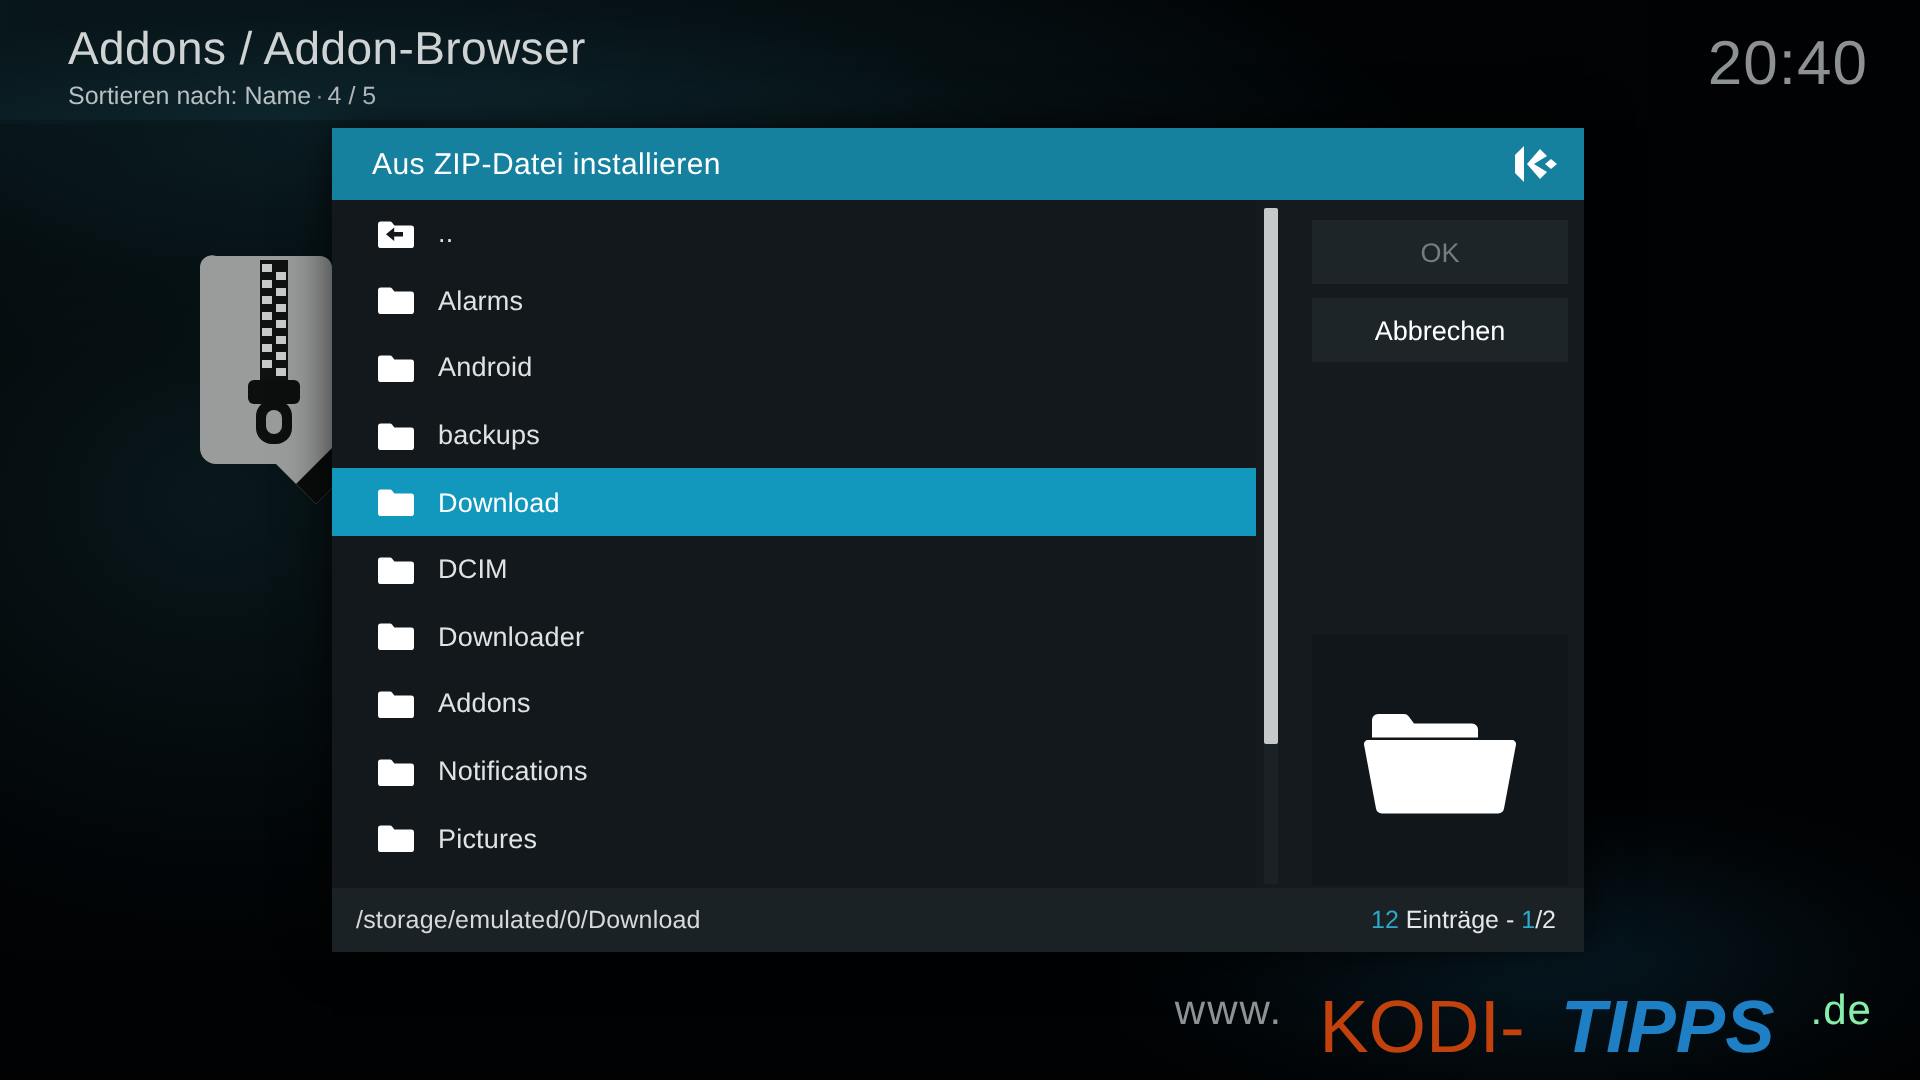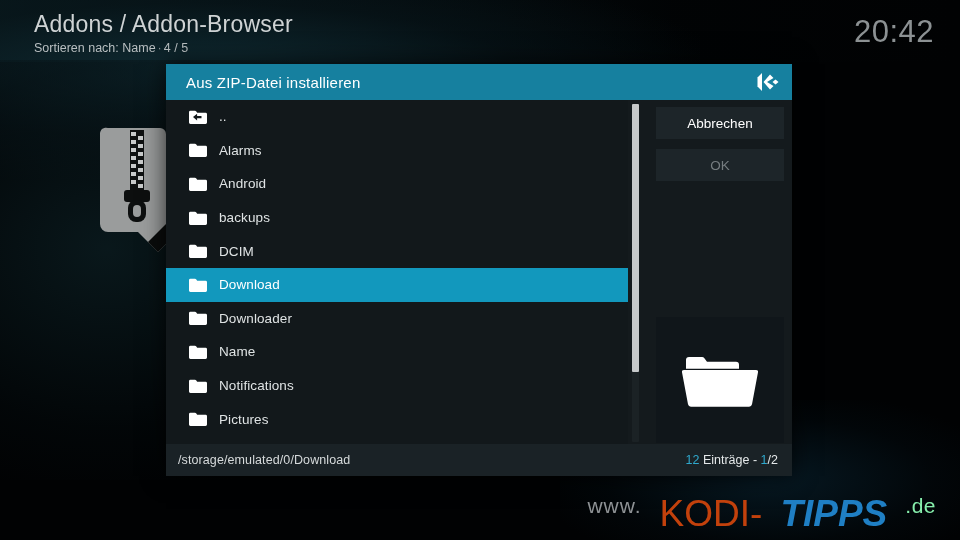--- a/index.html
+++ b/index.html
@@ -148,21 +148,21 @@
   <div class="bg-glow-left"></div>
   <div class="bg-glow-bottom"></div>
 
   <div id="header">
     <div class="title">Addons / Addon-Browser</div>
     <div class="subtitle">
       <span>Sortieren nach: Name</span><span class="sub-sep">·</span><span>4 / 5</span>
     </div>
   </div>
 
-  <div id="clock">20:42</div>
+  <div id="clock">20:40</div>
 
   <div id="zip-icon">
     <svg viewBox="0 0 84 130" width="84" height="130">
       <path d="M8 6 h52 a6 6 0 0 1 6 6 v78 h18 v14 l-26 26 -20 -20 h-30 a8 8 0 0 1 -8 -8 v-90 a6 6 0 0 1 8 -6 z" fill="#9a9c9c"></path>
       <path d="M66 90 h18 v14 l-26 26 -10 -10 18 -18 z" fill="#0a0c0c"></path>
       <rect x="30" y="8" width="14" height="62" fill="#101212"></rect>
       <g fill="#c9cbcb">
         <rect x="31" y="10" width="5" height="4"></rect>
           <rect x="38" y="14" width="5" height="4"></rect>
         <rect x="31" y="18" width="5" height="4"></rect>
@@ -218,65 +218,65 @@
                 <path d="M1 3.2 a1.4 1.4 0 0 1 1.4 -1.4 h4.6 a1.4 1.4 0 0 1 1.1 0.55 l1.1 1.45 h8.4 a1.4 1.4 0 0 1 1.4 1.4 v8.4 a1.4 1.4 0 0 1 -1.4 1.4 h-15.2 a1.4 1.4 0 0 1 -1.4 -1.4 z" fill="#ffffff"></path>
               </svg></span>
             <span class="lbl">Android</span>
           </div>
           <div class="row">
             <span class="ico"><svg viewBox="0 0 20 16" width="20" height="16">
                 <path d="M1 3.2 a1.4 1.4 0 0 1 1.4 -1.4 h4.6 a1.4 1.4 0 0 1 1.1 0.55 l1.1 1.45 h8.4 a1.4 1.4 0 0 1 1.4 1.4 v8.4 a1.4 1.4 0 0 1 -1.4 1.4 h-15.2 a1.4 1.4 0 0 1 -1.4 -1.4 z" fill="#ffffff"></path>
               </svg></span>
             <span class="lbl">backups</span>
           </div>
+          <div class="row selected">
+            <span class="ico"><svg viewBox="0 0 20 16" width="20" height="16">
+                <path d="M1 3.2 a1.4 1.4 0 0 1 1.4 -1.4 h4.6 a1.4 1.4 0 0 1 1.1 0.55 l1.1 1.45 h8.4 a1.4 1.4 0 0 1 1.4 1.4 v8.4 a1.4 1.4 0 0 1 -1.4 1.4 h-15.2 a1.4 1.4 0 0 1 -1.4 -1.4 z" fill="#ffffff"></path>
+              </svg></span>
+            <span class="lbl">Download</span>
+          </div>
           <div class="row">
             <span class="ico"><svg viewBox="0 0 20 16" width="20" height="16">
                 <path d="M1 3.2 a1.4 1.4 0 0 1 1.4 -1.4 h4.6 a1.4 1.4 0 0 1 1.1 0.55 l1.1 1.45 h8.4 a1.4 1.4 0 0 1 1.4 1.4 v8.4 a1.4 1.4 0 0 1 -1.4 1.4 h-15.2 a1.4 1.4 0 0 1 -1.4 -1.4 z" fill="#ffffff"></path>
               </svg></span>
             <span class="lbl">DCIM</span>
           </div>
-          <div class="row selected">
-            <span class="ico"><svg viewBox="0 0 20 16" width="20" height="16">
-                <path d="M1 3.2 a1.4 1.4 0 0 1 1.4 -1.4 h4.6 a1.4 1.4 0 0 1 1.1 0.55 l1.1 1.45 h8.4 a1.4 1.4 0 0 1 1.4 1.4 v8.4 a1.4 1.4 0 0 1 -1.4 1.4 h-15.2 a1.4 1.4 0 0 1 -1.4 -1.4 z" fill="#ffffff"></path>
-              </svg></span>
-            <span class="lbl">Download</span>
-          </div>
           <div class="row">
             <span class="ico"><svg viewBox="0 0 20 16" width="20" height="16">
                 <path d="M1 3.2 a1.4 1.4 0 0 1 1.4 -1.4 h4.6 a1.4 1.4 0 0 1 1.1 0.55 l1.1 1.45 h8.4 a1.4 1.4 0 0 1 1.4 1.4 v8.4 a1.4 1.4 0 0 1 -1.4 1.4 h-15.2 a1.4 1.4 0 0 1 -1.4 -1.4 z" fill="#ffffff"></path>
               </svg></span>
             <span class="lbl">Downloader</span>
           </div>
           <div class="row">
             <span class="ico"><svg viewBox="0 0 20 16" width="20" height="16">
                 <path d="M1 3.2 a1.4 1.4 0 0 1 1.4 -1.4 h4.6 a1.4 1.4 0 0 1 1.1 0.55 l1.1 1.45 h8.4 a1.4 1.4 0 0 1 1.4 1.4 v8.4 a1.4 1.4 0 0 1 -1.4 1.4 h-15.2 a1.4 1.4 0 0 1 -1.4 -1.4 z" fill="#ffffff"></path>
               </svg></span>
-            <span class="lbl">Name</span>
+            <span class="lbl">Addons</span>
           </div>
           <div class="row">
             <span class="ico"><svg viewBox="0 0 20 16" width="20" height="16">
                 <path d="M1 3.2 a1.4 1.4 0 0 1 1.4 -1.4 h4.6 a1.4 1.4 0 0 1 1.1 0.55 l1.1 1.45 h8.4 a1.4 1.4 0 0 1 1.4 1.4 v8.4 a1.4 1.4 0 0 1 -1.4 1.4 h-15.2 a1.4 1.4 0 0 1 -1.4 -1.4 z" fill="#ffffff"></path>
               </svg></span>
             <span class="lbl">Notifications</span>
           </div>
           <div class="row">
             <span class="ico"><svg viewBox="0 0 20 16" width="20" height="16">
                 <path d="M1 3.2 a1.4 1.4 0 0 1 1.4 -1.4 h4.6 a1.4 1.4 0 0 1 1.1 0.55 l1.1 1.45 h8.4 a1.4 1.4 0 0 1 1.4 1.4 v8.4 a1.4 1.4 0 0 1 -1.4 1.4 h-15.2 a1.4 1.4 0 0 1 -1.4 -1.4 z" fill="#ffffff"></path>
               </svg></span>
             <span class="lbl">Pictures</span>
           </div>
         </div>
 
       <div id="scroll-track">
         <div id="scroll-thumb"></div>
       </div>
 
       <div id="right-panel">
+        <div class="dbtn ok">OK</div>
         <div class="dbtn cancel">Abbrechen</div>
-        <div class="dbtn ok">OK</div>
         <div id="preview-box">
           <div id="preview-folder">
             <svg viewBox="0 0 80 64" width="80" height="64">
               <path d="M6 12 a3 3 0 0 1 3 -3 h13 a3 3 0 0 1 2.4 1.2 l2.6 3.6 h29 a3 3 0 0 1 3 3 v4 h-53 z" fill="#ffffff"></path>
               <path d="M4 22 h72 a2 2 0 0 1 2 2.3 l-6 32 a3 3 0 0 1 -3 2.4 h-58 a3 3 0 0 1 -3 -2.4 l-6 -32 a2 2 0 0 1 2 -2.3 z" fill="#ffffff"></path>
             </svg>
           </div>
         </div>
       </div>
 

